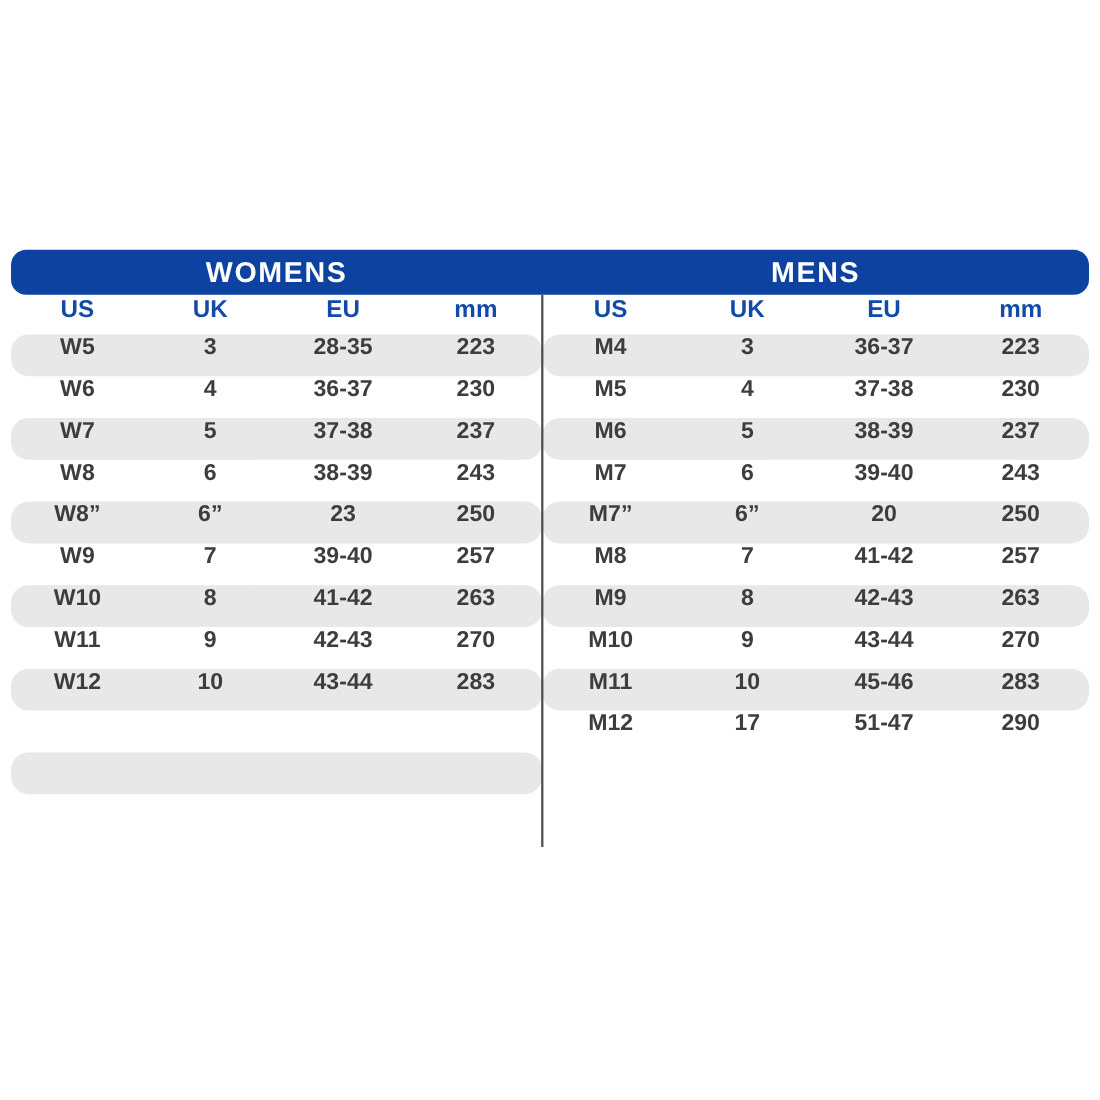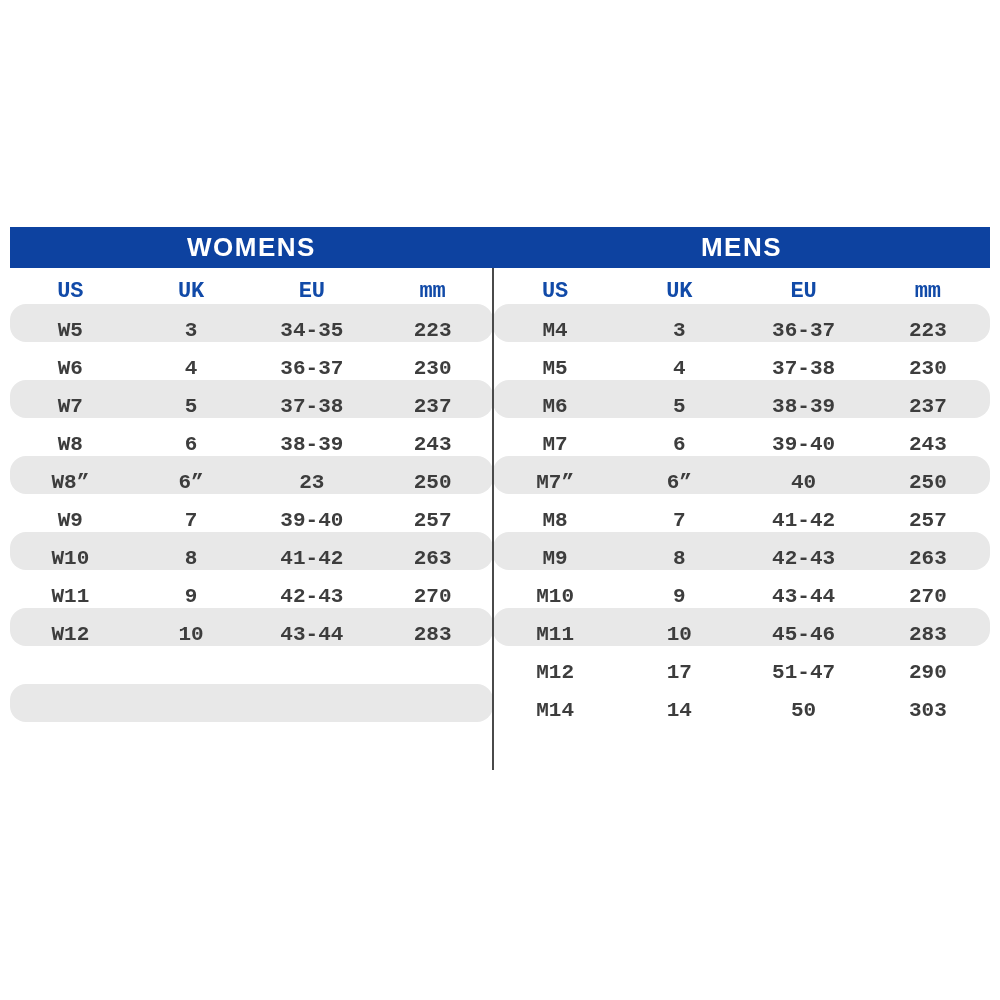--- a/index.html
+++ b/index.html
@@ -18,20 +18,21 @@
     position: absolute;
     left: 10px;
     top: 227px;
     width: 980px;
   }
 
   .header-bar {
     display: flex;
     height: 41px;
     background: var(--header_bar, #0d42a0);
+    border-radius: 14px;
   }
   .title {
     display: flex;
     align-items: center;
     justify-content: center;
     color: var(--header_title_text, #ffffff);
     font-weight: bold;
     font-size: 26px;
     letter-spacing: 1.5px;
   }
@@ -44,22 +45,21 @@
     display: flex;
   }
 
   .half { display: flex; flex-direction: column; }
   .half.womens { width: 483px; }
   .half.mens   { width: 497px; }
 
   .row {
     display: flex;
     height: 38px;
-    align-items: flex-end;
-    font-family: Liberation Mono, monospace;
+    align-items: flex-start;
   }
   .row.head { height: 36px; }
   .row.alt { background: var(--row_alt_bg, #e8e8e8); border-radius: 16px; }
 
   .cell {
     width: 25%;
     text-align: center;
     font-weight: bold;
   }
   .header-cell {
@@ -95,21 +95,21 @@
       <section class="half womens">
         <div class="row head">
             <div class="cell header-cell">US</div>
             <div class="cell header-cell">UK</div>
             <div class="cell header-cell">EU</div>
             <div class="cell header-cell">mm</div>
           </div>
       <div class="row alt">
             <div class="cell data-cell">W5</div>
             <div class="cell data-cell">3</div>
-            <div class="cell data-cell">34-35</div>
+            <div class="cell data-cell">28-35</div>
             <div class="cell data-cell">223</div>
           </div>
           <div class="row">
             <div class="cell data-cell">W6</div>
             <div class="cell data-cell">4</div>
             <div class="cell data-cell">36-37</div>
             <div class="cell data-cell">230</div>
           </div>
           <div class="row alt">
             <div class="cell data-cell">W7</div>
@@ -200,21 +200,21 @@
           </div>
           <div class="row">
             <div class="cell data-cell">M7</div>
             <div class="cell data-cell">6</div>
             <div class="cell data-cell">39-40</div>
             <div class="cell data-cell">243</div>
           </div>
           <div class="row alt">
             <div class="cell data-cell">M7”</div>
             <div class="cell data-cell">6”</div>
-            <div class="cell data-cell">40</div>
+            <div class="cell data-cell">20</div>
             <div class="cell data-cell">250</div>
           </div>
           <div class="row">
             <div class="cell data-cell">M8</div>
             <div class="cell data-cell">7</div>
             <div class="cell data-cell">41-42</div>
             <div class="cell data-cell">257</div>
           </div>
           <div class="row alt">
             <div class="cell data-cell">M9</div>
@@ -233,25 +233,19 @@
             <div class="cell data-cell">10</div>
             <div class="cell data-cell">45-46</div>
             <div class="cell data-cell">283</div>
           </div>
           <div class="row">
             <div class="cell data-cell">M12</div>
             <div class="cell data-cell">17</div>
             <div class="cell data-cell">51-47</div>
             <div class="cell data-cell">290</div>
           </div>
-          <div class="row">
-            <div class="cell data-cell">M14</div>
-            <div class="cell data-cell">14</div>
-            <div class="cell data-cell">50</div>
-            <div class="cell data-cell">303</div>
-          </div>
         </section>
 
       <div class="divider"></div>
     </div>
 
   </div>
 </div>
 
 </body></html>

